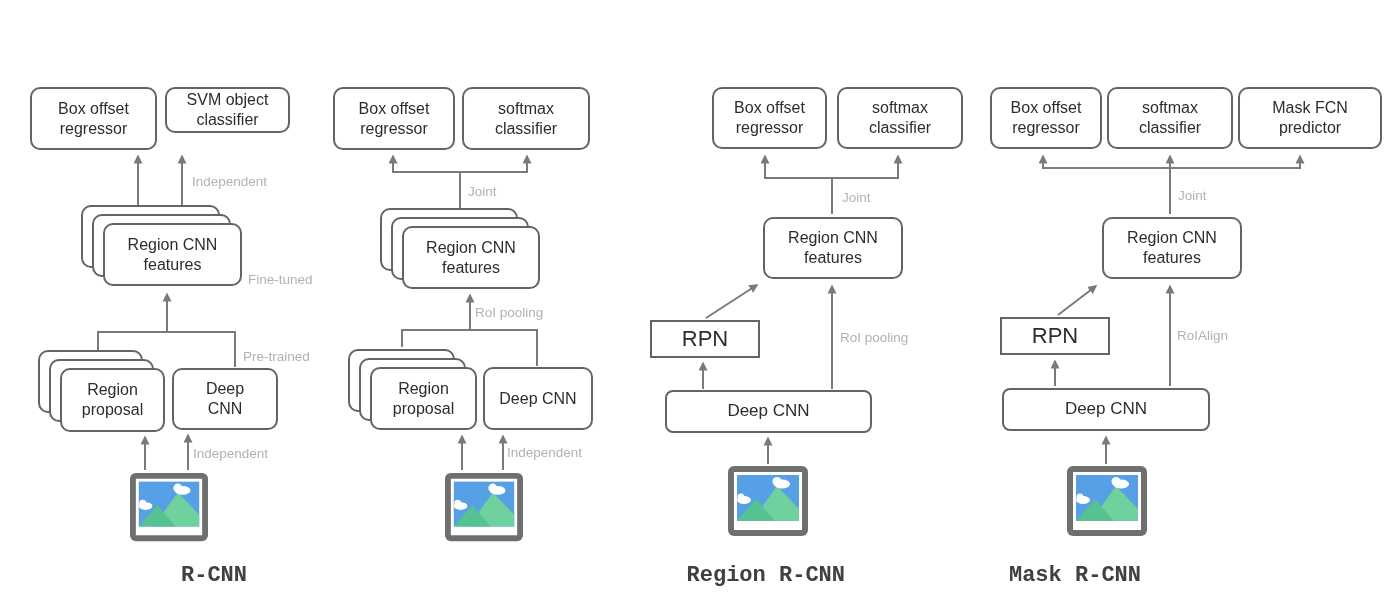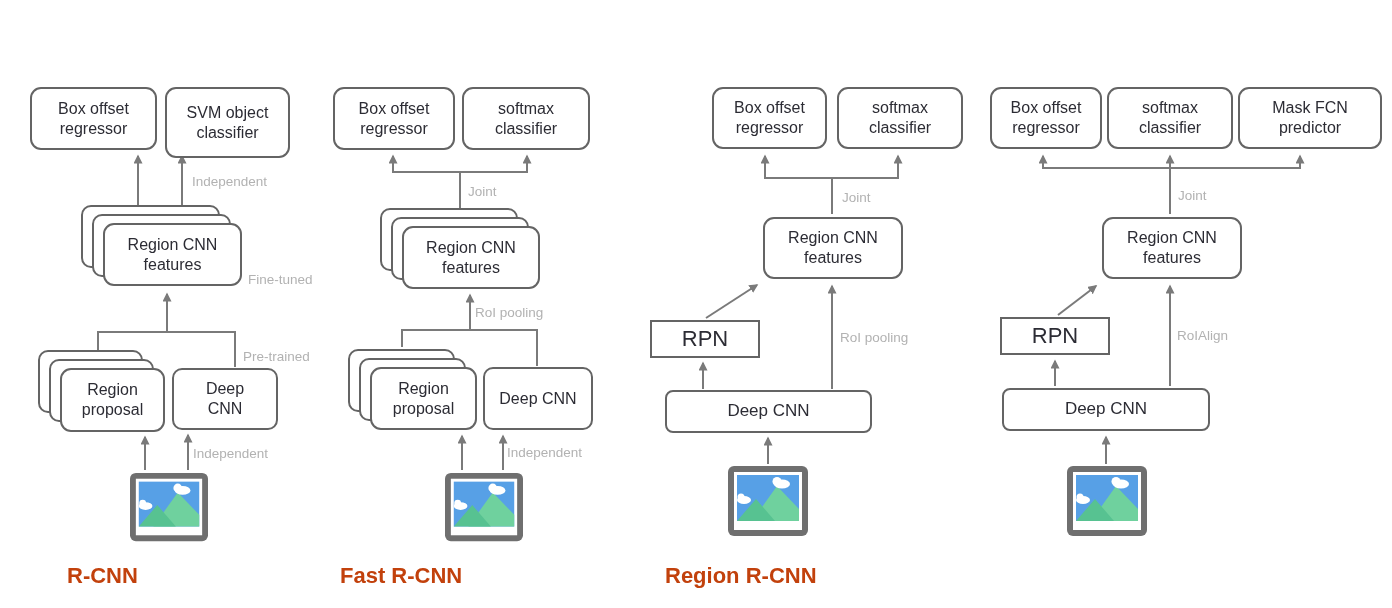--- a/index.html
+++ b/index.html
@@ -11,30 +11,30 @@
     position:absolute; left:30px; top:4px; font-size:27px; font-weight:600;
     color:#111111; letter-spacing:-0.2px;
   }
   svg.connectors { position:absolute; left:0; top:0; z-index:1; }
   .box {
     position:absolute; z-index:2; background:#ffffff;
     border:2.5px solid #646464; border-radius:10px; box-sizing:border-box;
     display:flex; align-items:center; justify-content:center; text-align:center;
     font-size:16px; line-height:1.22; color:#2c2c34;
   }
-  .box.pad10 { padding:0 10px;border-radius:11px; }
+  .box.pad10 { padding:0 10px; }
   .box.pad14 { padding:0 14px; }
   .box.wide { border-radius:8px; font-size:17px; }
   .box.rpn  { border-radius:0; font-size:22px; }
   .ann {
     position:absolute; z-index:3; font-size:13.5px; color:#b2b2b2; white-space:nowrap;
   }
   .caption {
-    position:absolute; z-index:3; width:180px; text-align:left;
-    font-size:22px; font-weight:bold; color:#c2410c;
+    position:absolute; z-index:3; width:180px; text-align:right;
+    font-size:22px; font-weight:bold; color:#404040;font-family:Liberation Mono, monospace;
   }
   .thumb { position:absolute; z-index:2; }
 </style>
 </head>
 <body>
 
 <div class="canvas">
 
 
   <svg class="connectors" width="1392" height="608" viewBox="0 0 1392 608">
@@ -75,21 +75,21 @@
       <line x1="1043" y1="169" x2="1043" y2="156" marker-end="url(#ah)"></line>
       <line x1="1300" y1="169" x2="1300" y2="156" marker-end="url(#ah)"></line>
       <line x1="1058" y1="315" x2="1096" y2="286" marker-end="url(#ah)"></line>
       <line x1="1170" y1="386" x2="1170" y2="286" marker-end="url(#ah)"></line>
       <line x1="1055" y1="386" x2="1055" y2="361" marker-end="url(#ah)"></line>
       <line x1="1106" y1="464" x2="1106" y2="437" marker-end="url(#ah)"></line>
     </g>
   </svg>
 
   <div class="box pad10" style="left:30px; top:87px; width:127px; height:63px;">Box offset regressor</div>
-  <div class="box pad10" style="left:165px; top:87px; width:125px; height:71px;">SVM object classifier</div>
+  <div class="box pad10" style="left:165px; top:87px; width:125px; height:46px;">SVM object classifier</div>
   <div class="ann" style="left:192px; top:174px;">Independent</div>
 
   <div class="box" style="left:81px; top:205px; width:139px; height:63px;"></div>
   <div class="box" style="left:92px; top:214px; width:139px; height:63px;"></div>
   <div class="box pad10" style="left:103px; top:223px; width:139px; height:63px;">Region CNN features</div>
   <div class="ann" style="left:248px; top:248px;margin-top:24px;">Fine-tuned</div>
   <div class="ann" style="left:243px; top:349px;">Pre-trained</div>
 
   <div class="box" style="left:38px; top:350px; width:105px; height:63px;"></div>
   <div class="box" style="left:49px; top:359px; width:105px; height:63px;"></div>
@@ -129,21 +129,20 @@
     <rect x="0" y="0" width="80" height="70" rx="6" fill="#6f6f6f"></rect>
     <rect x="6" y="6" width="68" height="58" fill="#ffffff"></rect>
     <rect x="9" y="9" width="62" height="46" fill="#57a0e6"></rect>
     <polygon points="24,55 49,20 71,43 71,55" fill="#6fd19e"></polygon>
     <polygon points="9,55 28,33 47,55" fill="#57c291"></polygon>
     <ellipse cx="54" cy="18" rx="8" ry="4.5" fill="#ffffff"></ellipse>
       <circle cx="49" cy="15.5" r="4.5" fill="#ffffff"></circle>
     <ellipse cx="16" cy="34" rx="7" ry="4" fill="#ffffff"></ellipse>
       <circle cx="13" cy="31" r="3.5" fill="#ffffff"></circle>
   </svg>
-  <div class="caption" style="left:340px; top:563px;">Fast R-CNN</div>
 
   <div class="box pad10" style="left:712px; top:87px; width:115px; height:62px;">Box offset regressor</div>
   <div class="box pad10" style="left:837px; top:87px; width:126px; height:62px;">softmax classifier</div>
   <div class="ann" style="left:842px; top:190px;">Joint</div>
 
   <div class="box pad10" style="left:763px; top:217px; width:140px; height:62px;">Region CNN features</div>
   <div class="box rpn" style="left:650px; top:320px; width:110px; height:38px;">RPN</div>
   <div class="ann" style="left:840px; top:330px;">RoI pooling</div>
   <div class="box wide" style="left:665px; top:390px; width:207px; height:43px;">Deep CNN</div>
 
@@ -174,14 +173,15 @@
     <rect x="0" y="0" width="80" height="70" rx="6" fill="#6f6f6f"></rect>
     <rect x="6" y="6" width="68" height="58" fill="#ffffff"></rect>
     <rect x="9" y="9" width="62" height="46" fill="#57a0e6"></rect>
     <polygon points="24,55 49,20 71,43 71,55" fill="#6fd19e"></polygon>
     <polygon points="9,55 28,33 47,55" fill="#57c291"></polygon>
     <ellipse cx="54" cy="18" rx="8" ry="4.5" fill="#ffffff"></ellipse>
       <circle cx="49" cy="15.5" r="4.5" fill="#ffffff"></circle>
     <ellipse cx="16" cy="34" rx="7" ry="4" fill="#ffffff"></ellipse>
       <circle cx="13" cy="31" r="3.5" fill="#ffffff"></circle>
   </svg>
+  <div class="caption" style="left:961px; top:563px;">Mask R-CNN</div>
 
 </div>
 
 </body></html>

